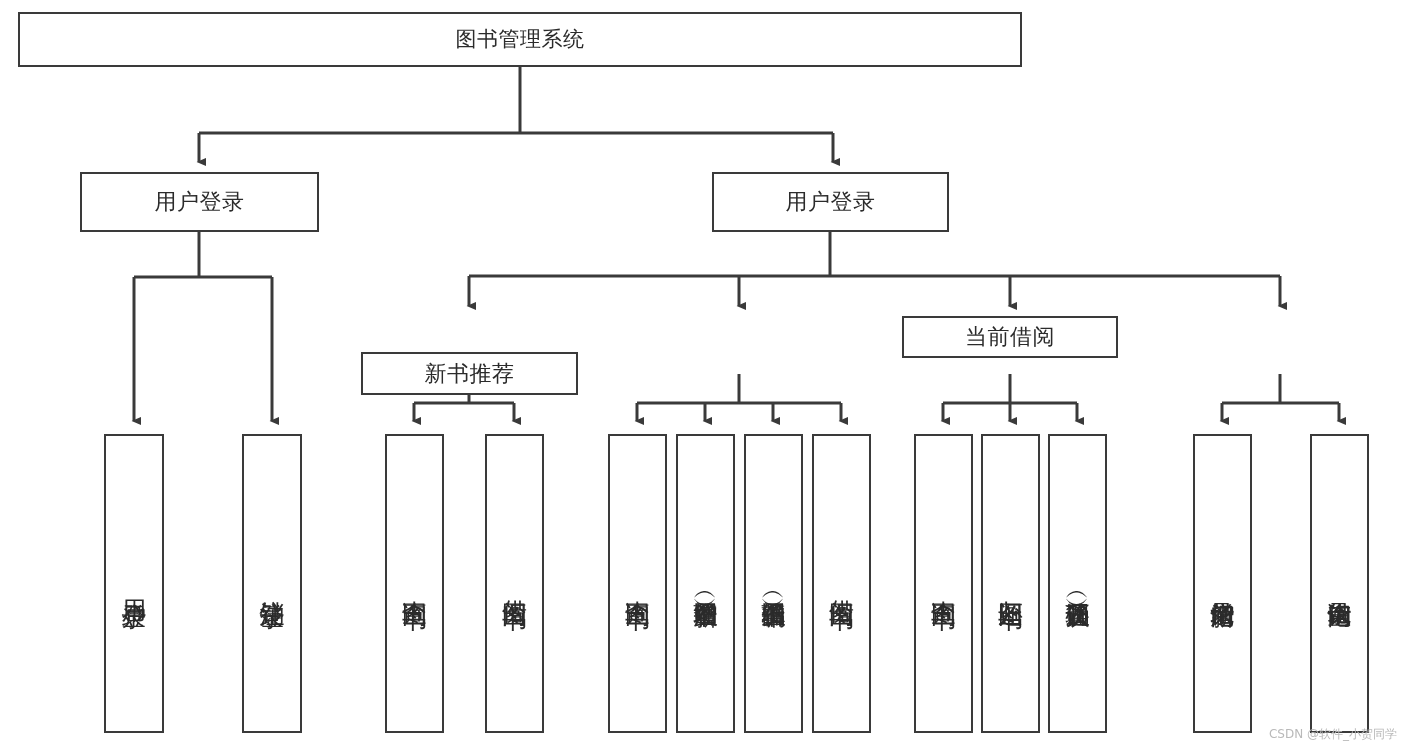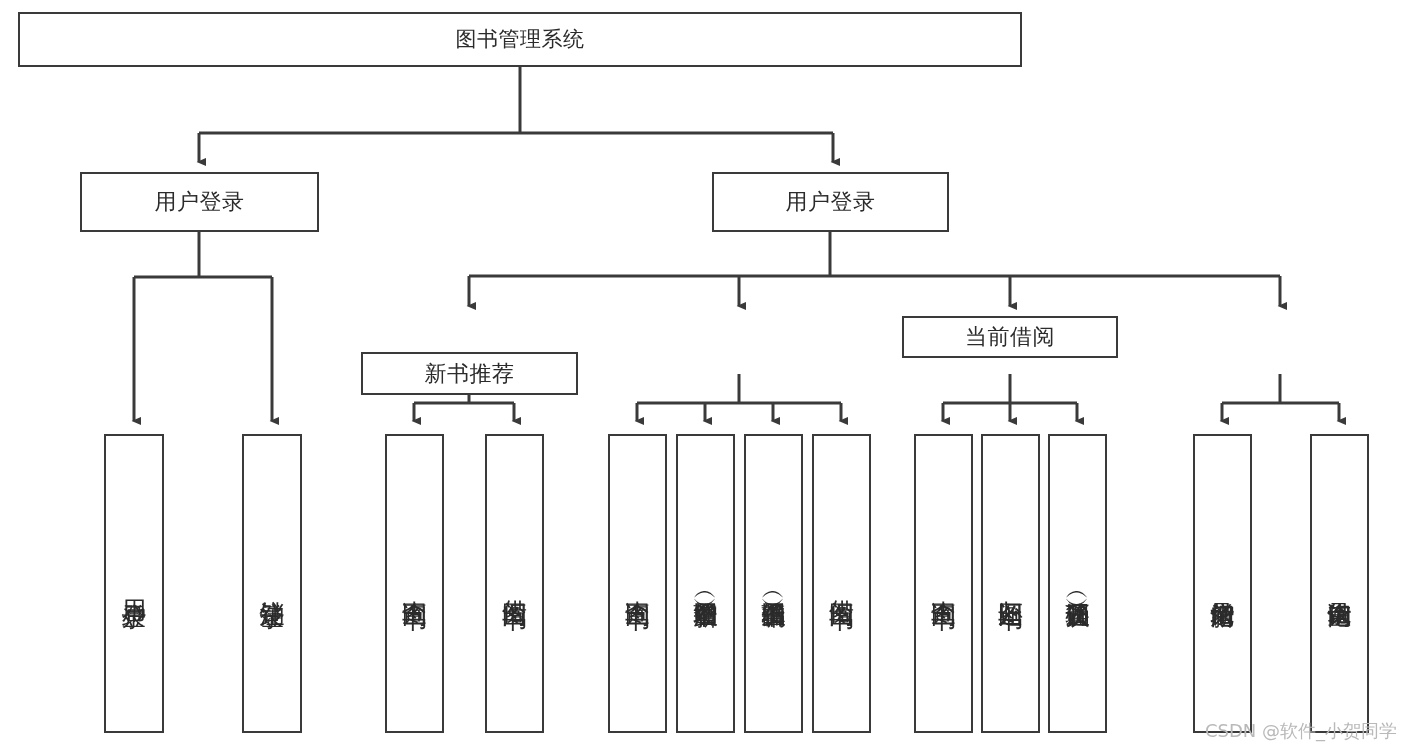--- a/index.html
+++ b/index.html
@@ -64,21 +64,21 @@
     max-height: 100%;
   }
   .node.vertical.tight .node-label {
     font-size: 24px;
     letter-spacing: 0px;
   }
   .watermark {
     position: absolute;
     right: 8px;
     bottom: 4px;
-    font-size: 18px;
+    font-size: 12px;
     color: #b9b9b9;
     white-space: nowrap;
     font-family: "DejaVu Sans", "Liberation Sans", sans-serif;
   }
 </style>
 </head>
 <body>
 
 <div id="diagram-root">
 

